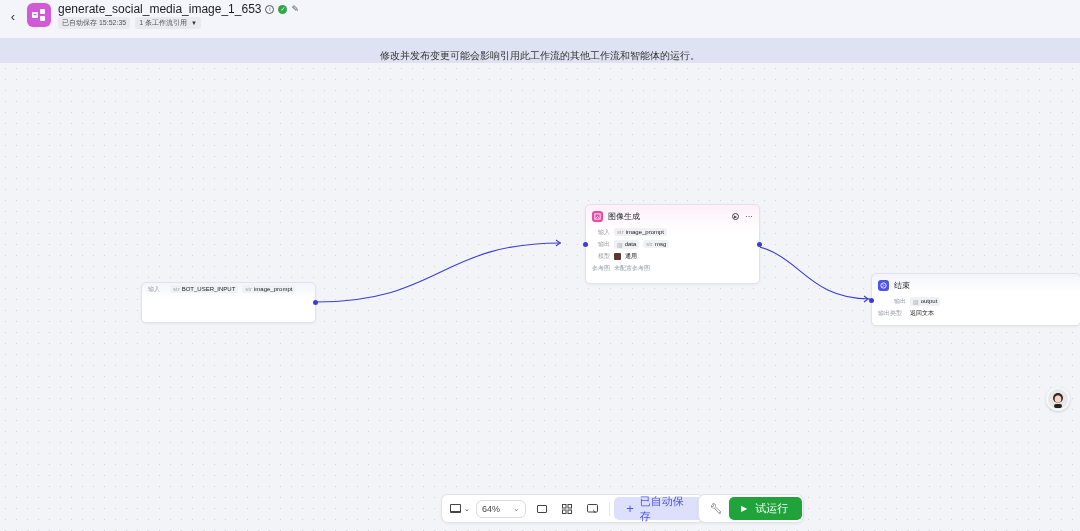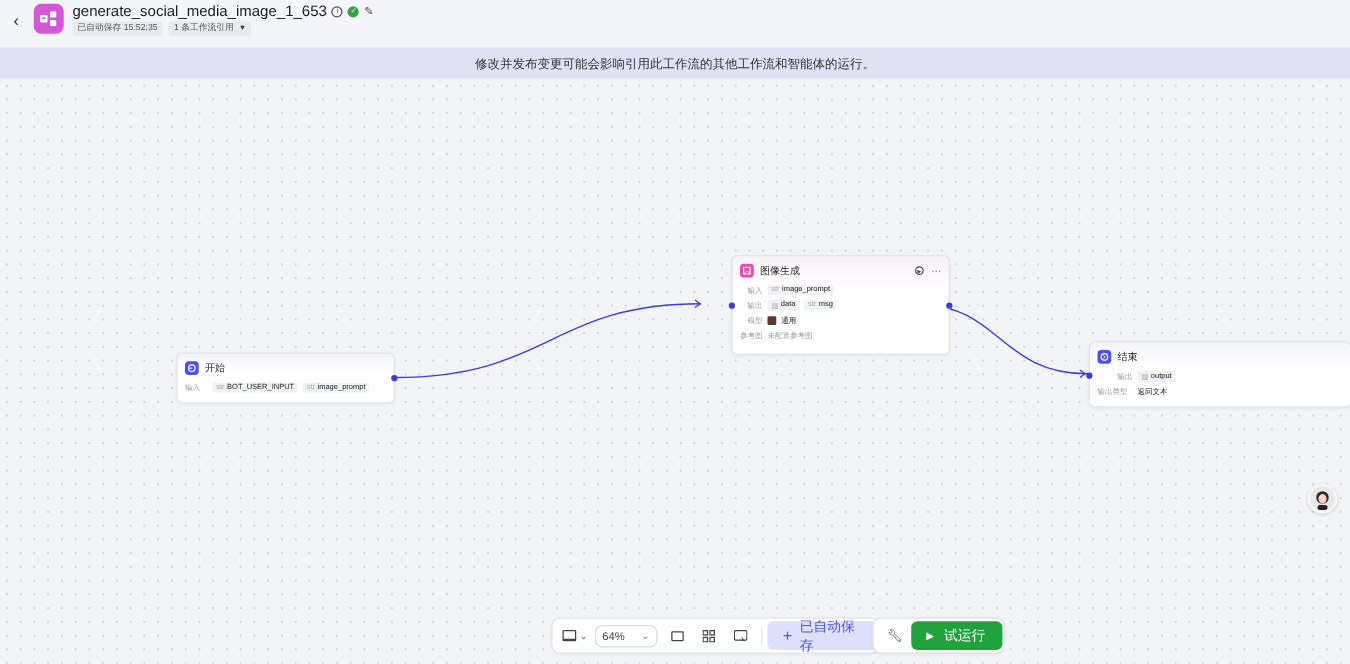--- a/index.html
+++ b/index.html
@@ -33,21 +33,21 @@
   .ok-icon { width: 9px; height: 9px; border-radius: 50%; background: #32a645; color: #fff; font-size: 6px; line-height: 9px; text-align: center; }
   .edit-icon { width: 9px; height: 9px; font-size: 9px; line-height: 9px; color: #555; cursor: pointer; }
   .sub-row { position: absolute; left: 58px; top: 17px; display: flex; gap: 5px; }
   .chip {
     font-size: 7px; color: #555; background: #e9eaf0; border-radius: 3px;
     padding: 2px 4px; height: 12px; line-height: 8px; display: flex; align-items: center; gap: 4px;
   }
   .chip .caret { font-size: 6px; color: #333; }
   .banner {
     position: absolute; left: 0; top: 38px; width: 1080px; height: 25px;
-    background: #dfe2f2; display: flex; align-items: center; justify-content: center;
+    background: #dfe2f2; display: flex; align-items: flex-end; justify-content: center;
     font-size: 10px; color: #333;
   }
   .canvas {
     position: absolute; left: 0; top: 63px; width: 1080px; height: 468px;
     background-color: #f3f4f8;
     background-image: radial-gradient(circle, #d0d2db 0.7px, transparent 0.8px);
     background-size: 11px 11px;
   }
   svg.edges { position: absolute; left: 0; top: 0; width: 1080px; height: 531px; pointer-events: none; }
   .node {
@@ -130,29 +130,20 @@
 <div class="canvas"></div>
 
 <svg class="edges">
   <path d="M316 302 C 440 302, 440 243, 561 243" fill="none" stroke="#3b3cd9" stroke-width="1.1"></path>
   <path d="M556 240 L560 243 L556 246" fill="none" stroke="#3b3cd9" stroke-width="1.1"></path>
   <path d="M736 244 C 800 244, 800 299, 870 299" fill="none" stroke="#3b3cd9" stroke-width="1.1"></path>
   <path d="M864 296 L868 299 L864 302" fill="none" stroke="#3b3cd9" stroke-width="1.1"></path>
 </svg>
 
 <div class="node" style="left:141px; top:282px; width:175px; height:41px; background:linear-gradient(#f3f4fc, #fff 40%);">
-  <div class="node-head">
-    <div class="node-icon" style="background:#4d53e8;">
-      <svg width="7" height="7" viewBox="0 0 8 8">
-          <circle cx="4" cy="4" r="3" fill="none" stroke="#fff" stroke-width="1"></circle>
-          <rect x="1.5" y="3.5" width="3" height="1" fill="#fff"></rect>
-        </svg>
-    </div>
-    <span class="node-title">开始</span>
-  </div>
   <div class="node-row">
     <span class="row-label" style="text-align:left;">输入</span>
     <span class="tag">
         <span class="t">str</span>
         <span>BOT_USER_INPUT</span>
       </span>
     <span class="tag">
         <span class="t">str</span>
         <span>image_prompt</span>
       </span>

